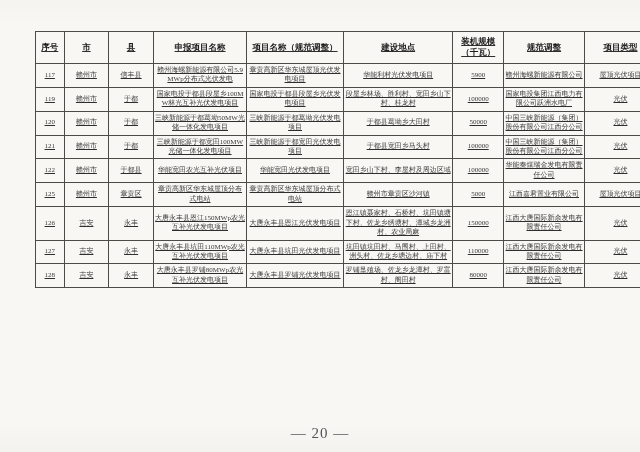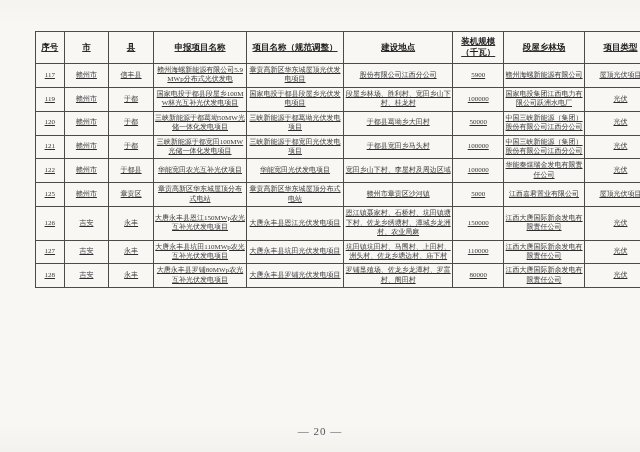--- a/index.html
+++ b/index.html
@@ -39,21 +39,21 @@
   }
   .doc-table td{
     font-size:7px;
     color:#3a3a3a;
   }
   .page-number{
     position:absolute;
     left:0;right:0;
     top:425px;
     text-align:center;
-    font-size:11px;
+    font-size:15px;
     color:#55535a;
     letter-spacing:1px;
   }
 </style>
 </head>
 <body>
 
 <div class="page">
 
   <table class="doc-table">
@@ -70,32 +70,32 @@
     </colgroup>
     <thead>
       <tr id="header-row">
           <th>序号</th>
           <th>市</th>
           <th>县</th>
           <th>申报项目名称</th>
           <th>项目名称（规范调整）</th>
           <th>建设地点</th>
           <th>装机规模（千瓦）</th>
-          <th>段屋乡林场</th>
+          <th>规范调整</th>
           <th>项目类型</th>
         </tr>
     </thead>
     <tbody id="table-body">
         <tr>
           <td>117</td>
           <td>赣州市</td>
           <td>信丰县</td>
           <td>赣州海螺新能源有限公司5.9MWp分布式光伏发电</td>
           <td>章贡高新区华东城屋顶光伏发电项目</td>
-          <td>股份有限公司江西分公司</td>
+          <td>华能利村光伏发电项目</td>
           <td>5900</td>
           <td>赣州海螺新能源有限公司</td>
           <td>屋顶光伏项目</td>
         </tr>
         <tr>
           <td>119</td>
           <td>赣州市</td>
           <td>于都</td>
           <td>国家电投于都县段屋乡100MW林光互补光伏发电项目</td>
           <td>国家电投于都县段屋乡光伏发电项目</td>

